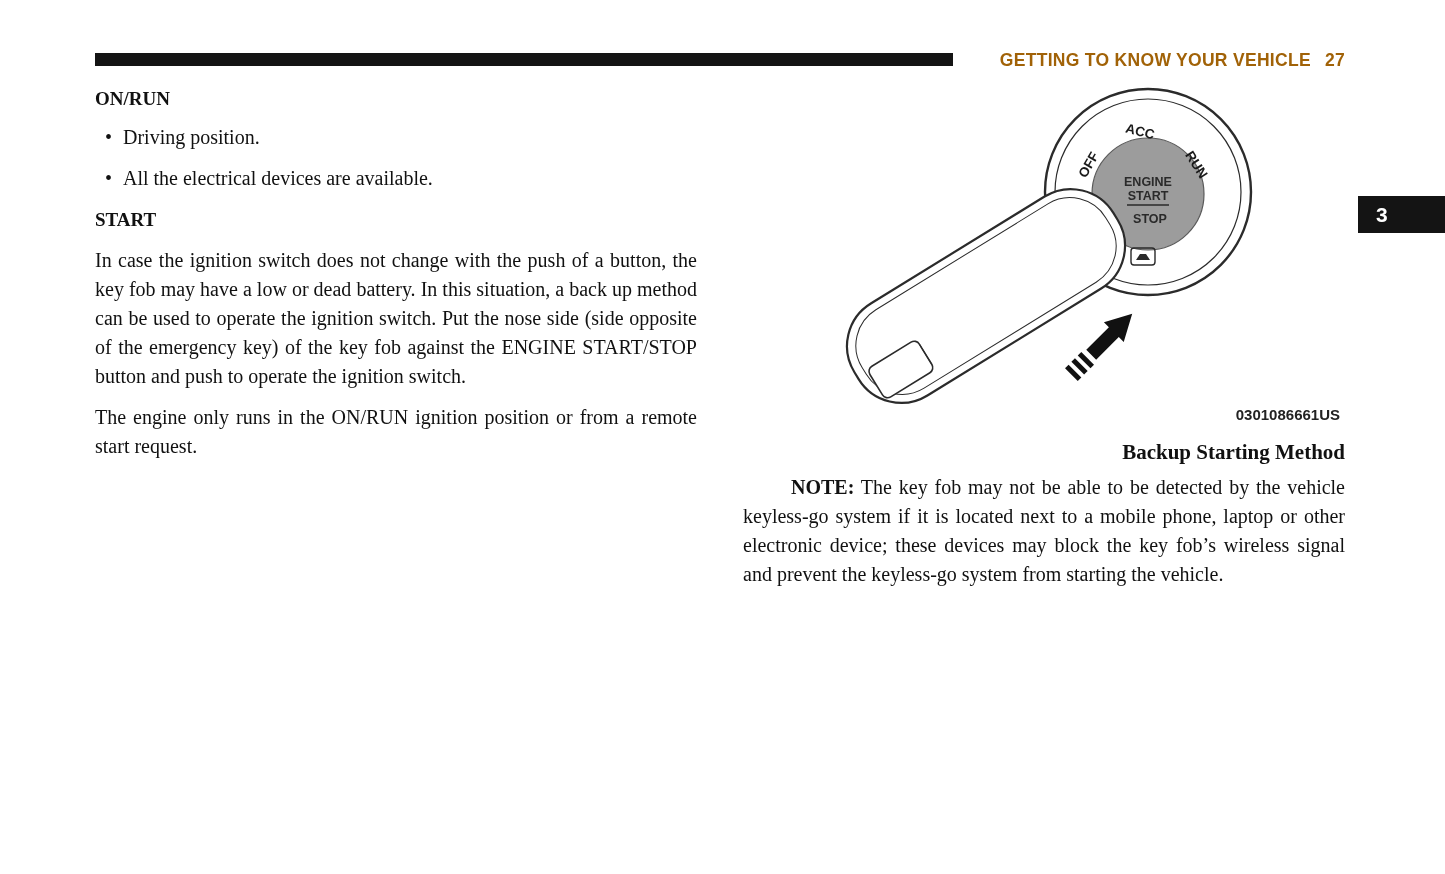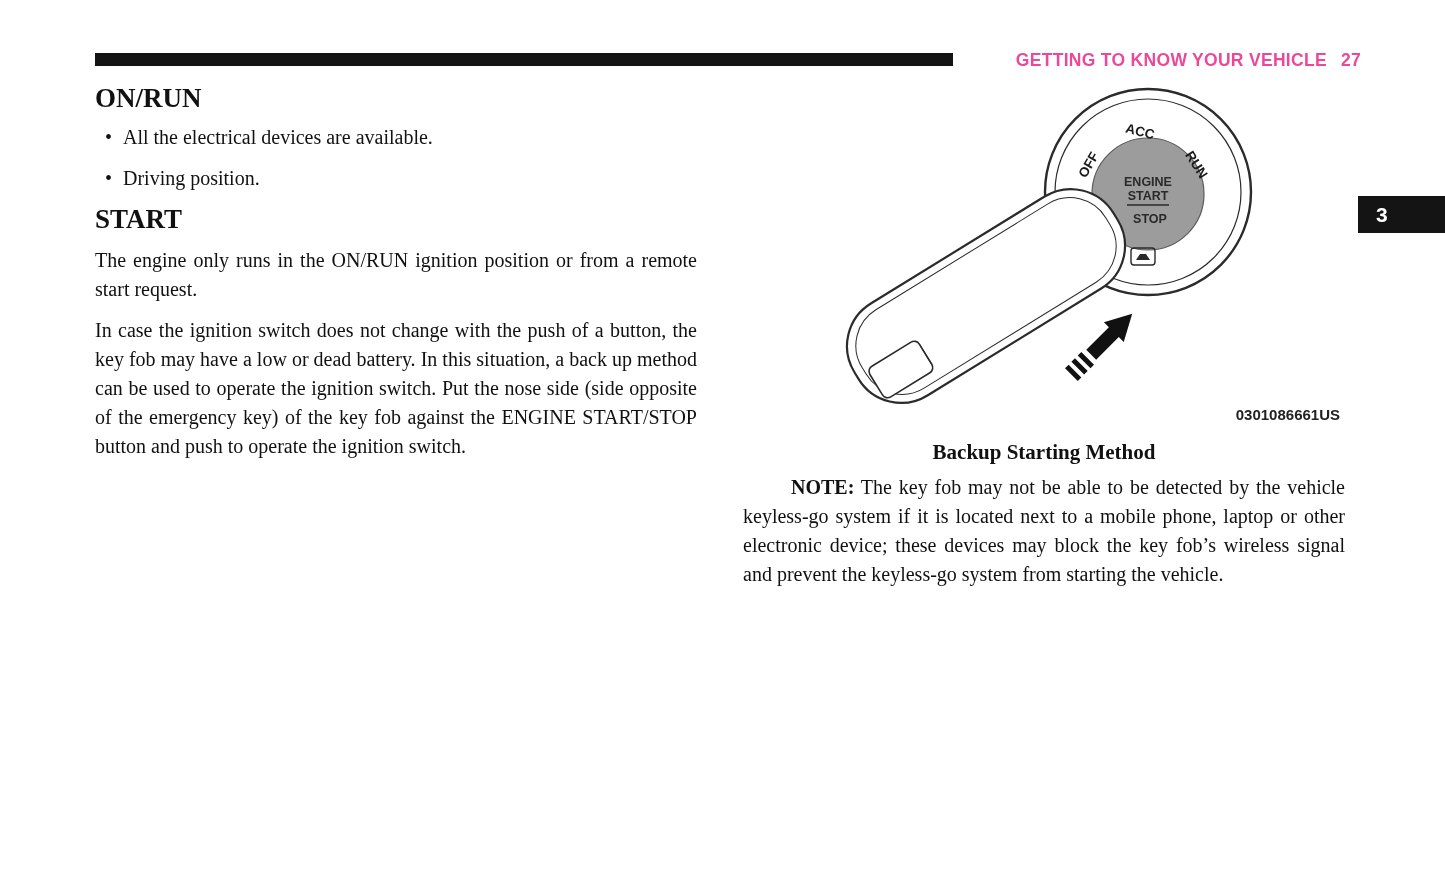--- a/index.html
+++ b/index.html
@@ -3,39 +3,39 @@
 <meta charset="utf-8">
 <style>
   * { margin:0; padding:0; box-sizing:border-box; }
   html,body { background:#ffffff; }
   .page {
     position:relative; width:1445px; height:874px; background:#ffffff;
     font-family:"Liberation Serif", serif; color:#111; overflow:hidden;
   }
   .header-bar { position:absolute; left:95px; top:53px; width:858px; height:13px; background:#141414; }
   .header-text {
-    position:absolute; top:50px; right:84px;
+    position:absolute; top:50px; right:100px;
     font-family:"Liberation Sans", sans-serif; font-weight:bold; font-size:17.5px;
-    letter-spacing:0.3px; color:#ec4899; white-space:nowrap;
+    letter-spacing:0.3px; color:#a16207; white-space:nowrap;
   }
   .header-text .pgnum { margin-left:14px; }
   .side-tab {
     position:absolute; right:0; top:196px; width:87px; height:37px; background:#141414;
     color:#fff; font-family:"Liberation Sans", sans-serif; font-weight:bold; font-size:21px;
     display:flex; align-items:center; padding-left:18px;
   }
   .left-col { position:absolute; left:95px; top:84px; width:602px; font-size:20px; line-height:29px; }
   .right-col { position:absolute; left:743px; top:84px; width:602px; font-size:20px; line-height:29px; }
-  h2.sec { font-size:27px; font-weight:bold; line-height:29px; margin:0 0 10px 0; }
+  h2.sec { font-size:19px; font-weight:bold; line-height:29px; margin:0 0 10px 0; }
   .bullet { display:flex; margin:0 0 12px 0; }
   .bullet .dot { width:28px; text-align:left; padding-left:10px; flex:none; }
   .bullet .dot::before { content:"\2022"; font-size:20px; }
   .para { text-align:justify; margin-top:12px; }
   .figure-wrap { position:relative; width:602px; height:346px; }
-  .fig-caption { text-align:center; font-weight:bold; font-size:21px; line-height:29px; margin-top:8px; }
+  .fig-caption { text-align:right; font-weight:bold; font-size:21px; line-height:29px; margin-top:8px; }
   .note-para { text-align:justify; margin-top:6px; }
   .note-para b { font-weight:bold;margin-left:48px; }
   svg text { font-family:"Liberation Sans", sans-serif; }
 </style>
 </head>
 <body>
 
 <div class="page">
 
   <div class="header-bar"></div>
@@ -46,32 +46,32 @@
 
   <div class="side-tab">
     <span>3</span>
   </div>
 
   <div class="left-col">
     <h2 class="sec">ON/RUN</h2>
 
     <div class="bullet">
       <span class="dot"></span>
-      <span>All the electrical devices are available.</span>
+      <span>Driving position.</span>
     </div>
     <div class="bullet">
       <span class="dot"></span>
-      <span>Driving position.</span>
+      <span>All the electrical devices are available.</span>
     </div>
 
     <h2 class="sec" style="margin-top:12px;">START</h2>
 
 
+    <p class="para">In case the ignition switch does not change with the push of a button, the key fob may have a low or dead battery. In this situation, a back up method can be used to operate the ignition switch. Put the nose side (side opposite of the emergency key) of the key fob against the ENGINE START/STOP button and push to operate the ignition switch.</p>
     <p class="para">The engine only runs in the ON/RUN ignition position or from a remote start request.</p>
-    <p class="para">In case the ignition switch does not change with the push of a button, the key fob may have a low or dead battery. In this situation, a back up method can be used to operate the ignition switch. Put the nose side (side opposite of the emergency key) of the key fob against the ENGINE START/STOP button and push to operate the ignition switch.</p>
   </div>
 
   <div class="right-col">
 
     <div class="figure-wrap">
       <svg width="602" height="346" viewBox="0 0 602 346">
 
         <g>
           <circle cx="405" cy="108" r="103" fill="#ffffff" stroke="#2b2b2b" stroke-width="2.4"></circle>
           <circle cx="405" cy="108" r="93" fill="none" stroke="#2b2b2b" stroke-width="1.2"></circle>

